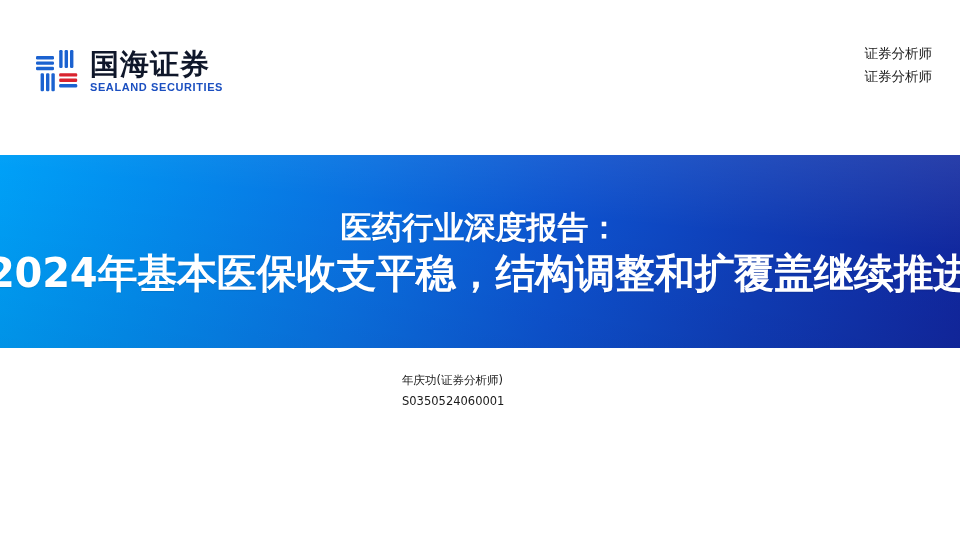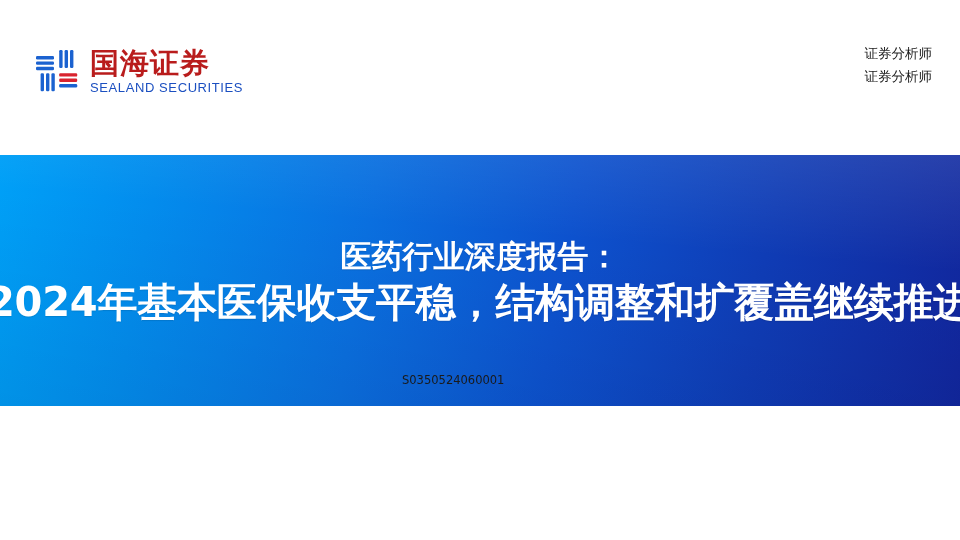--- a/index.html
+++ b/index.html
@@ -44,28 +44,28 @@
   .logo-wordmark {
     display: flex;
     flex-direction: column;
     justify-content: center;
     line-height: 1;
   }
   .logo-cn {
     font-family: "DejaVu Sans", "Liberation Sans", sans-serif;
     font-size: 29px;
     font-weight: 700;
-    color: #b91c1c;
+    color: #0f172a;
     letter-spacing: 1px;
     line-height: 1.05;
   }
   .logo-en {
     font-family: "Liberation Sans", sans-serif;
-    font-size: 13px;
-    font-weight: 400;
+    font-size: 11px;
+    font-weight: 700;
     color: #1b4fc0;
     letter-spacing: 0.6px;
     margin-top: 3px;
   }
 
   .header-meta {
     position: absolute;
     right: 28px;
     top: 42px;
     text-align: left;
@@ -75,21 +75,21 @@
     font-family: "DejaVu Sans", "Liberation Sans", sans-serif;
   }
   .header-meta div { white-space: nowrap; }
 
   
   .title-banner {
     position: absolute;
     top: 155px;
     left: 0;
     width: 960px;
-    height: 251px;
+    height: 193px;
     background:
       linear-gradient(100deg,
         #00a0f7 0%,
         #038ced 16%,
         #0a6fdf 38%,
         #0d52ce 58%,
         #0f3cb5 78%,
         #11269c 100%);
     overflow: hidden;
   }
@@ -209,16 +209,17 @@
 </div>
 
 <div class="title-banner">
   <div class="title-inner">
     <div class="title-line title-line-1">医药行业深度报告：</div>
     <div class="title-line title-line-2">2024年基本医保收支平稳，结构调整和扩覆盖继续推进</div>
   </div>
 </div>
 
 <div class="analyst-block">
+  <div>年庆功(证券分析师)</div>
   <div>S0350524060001</div>
 </div>
 
 <div class="footer-area"></div>
 
 </body></html>

